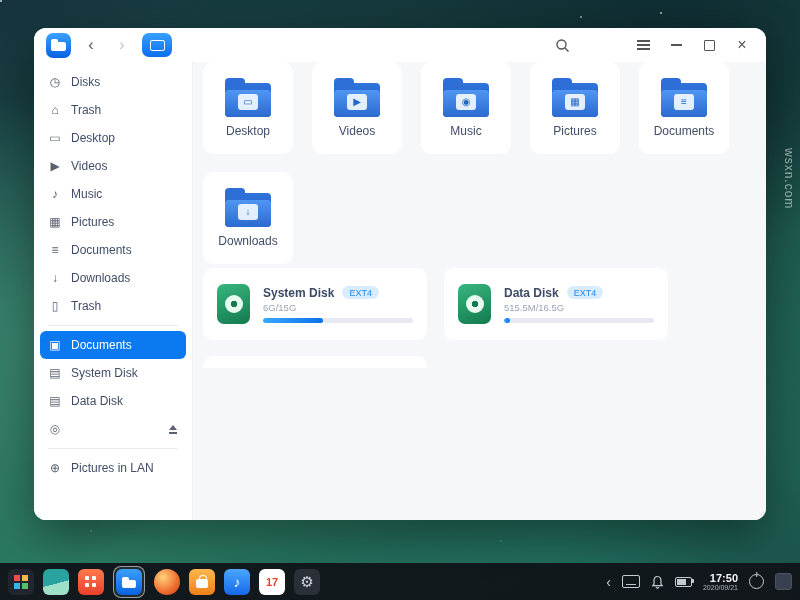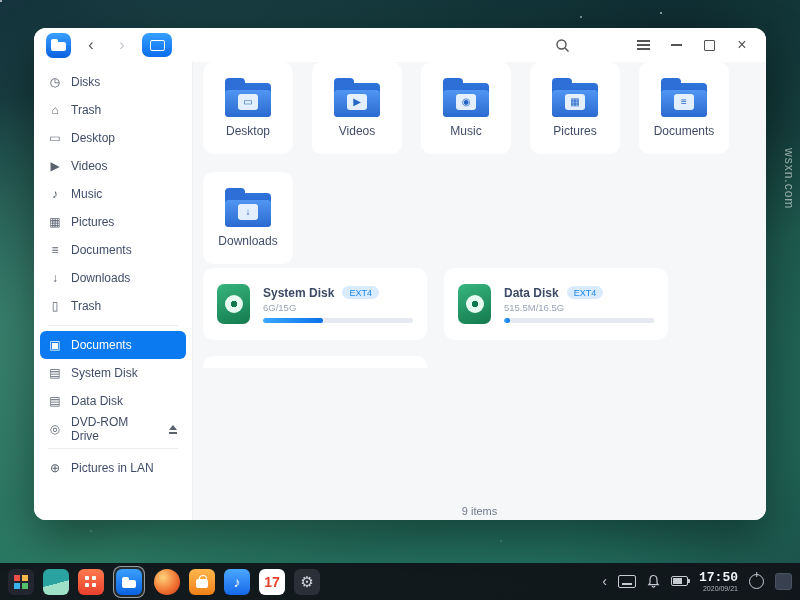--- a/index.html
+++ b/index.html
@@ -99,31 +99,31 @@
     box-shadow:7px 0 #fff,0 7px #fff,7px 7px #fff;}
   .dock-active{border:1px solid rgba(255,255,255,.55);border-radius:8px;padding:2px;background:rgba(255,255,255,.08);}
   .di-files{background:linear-gradient(180deg,#3aa0ff,#0a62e0);}
   .di-files::before{content:"";position:absolute;left:6px;top:11px;width:14px;height:8px;border-radius:2px;background:#fff;}
   .di-files::after{content:"";position:absolute;left:6px;top:8px;width:7px;height:4px;border-radius:2px 2px 0 0;background:#fff;}
   .di-browser{border-radius:50%;background:radial-gradient(circle at 35% 32%,#ffd27a,#f07030 58%,#c03a18);}
   .di-store{background:linear-gradient(180deg,#ffb84d,#f08018);}
   .di-store::before{content:"";position:absolute;left:7px;top:10px;width:12px;height:9px;border-radius:2px;background:#fff;}
   .di-store::after{content:"";position:absolute;left:10px;top:6px;width:6px;height:6px;border:1.5px solid #fff;border-radius:50%;border-bottom:none;}
   .di-music{background:linear-gradient(180deg,#4aa8ff,#1668e8);color:#fff;font-size:14px;}
-  .di-cal{background:#fff;color:#e8402e;font-size:14px;font-weight:bold;}
+  .di-cal{background:#fff;color:#e8402e;font-size:11px;font-weight:bold;}
   .di-gear{background:#2b2f38;color:#cfd4dc;font-size:15px;}
   .tray{margin-left:auto;display:flex;align-items:center;gap:11px;color:#d4d8de;}
   .tray-chev{font-size:14px;color:#c6cad2;line-height:1;}
   .kbd{width:16px;height:11px;border:1px solid #c6cad2;border-radius:2px;position:relative;}
   .kbd::after{content:"";position:absolute;left:3px;right:3px;bottom:2px;height:1.5px;background:#c6cad2;}
   .batt{width:15px;height:8px;border:1px solid #c6cad2;border-radius:2px;position:relative;}
   .batt::after{content:"";position:absolute;right:-3.5px;top:1.5px;width:2px;height:4px;background:#c6cad2;border-radius:0 1px 1px 0;}
   .batt::before{content:"";position:absolute;left:1px;top:1px;bottom:1px;width:9px;background:#c6cad2;}
   .clock{text-align:right;line-height:1.1;}
-  .clock .time{font-size:13px;color:#f2f4f7;font-weight:bold;font-family:Liberation Mono, monospace;}
+  .clock .time{font-size:11px;color:#f2f4f7;font-weight:bold;}
   .clock .date{font-size:7px;color:#aeb4bd;}
   .pwr{width:13px;height:13px;border:1.5px solid #c6cad2;border-radius:50%;position:relative;}
   .pwr::after{content:"";position:absolute;top:-3px;left:50%;transform:translateX(-50%);width:1.5px;height:5px;background:#c6cad2;}
   .edgebox{width:15px;height:15px;border-radius:3px;background:#394050;border:1px solid #4a5262;}
 </style>
 </head>
 <body>
 
 <div class="desktop">
   <div class="stars"></div>
@@ -205,21 +205,20 @@
         <div class="side-item">
             <span class="sic">▤</span>
             <span>System Disk</span>
           </div>
         <div class="side-item">
             <span class="sic">▤</span>
             <span>Data Disk</span>
           </div>
         <div class="side-item">
             <span class="sic">◎</span>
-            <span>DVD-ROM Drive</span>
             <span class="eject"></span>
           </div>
         <div class="side-sep"></div>
         <div class="side-item">
             <span class="sic">⊕</span>
             <span>Pictures in LAN</span>
           </div>
       </div>
 
       <div class="content">
@@ -284,21 +283,20 @@
                 <span class="badge">EXT4</span>
               </div>
               <div class="usage">515.5M/16.5G</div>
               <div class="pbar">
                   <div class="pfill" style="width: 4%;"></div>
                 </div>
             </div>
           </div>
         </div>
         <div class="partial-card"></div>
-        <div class="statusbar">9 items</div>
       </div>
     </div>
   </div>
 
   <div class="taskbar">
     <div class="dock-ic di-launcher">
         <span></span>
       </div>
     <div class="dock-ic di-deskview"></div>
     <div class="dock-ic di-grid">

